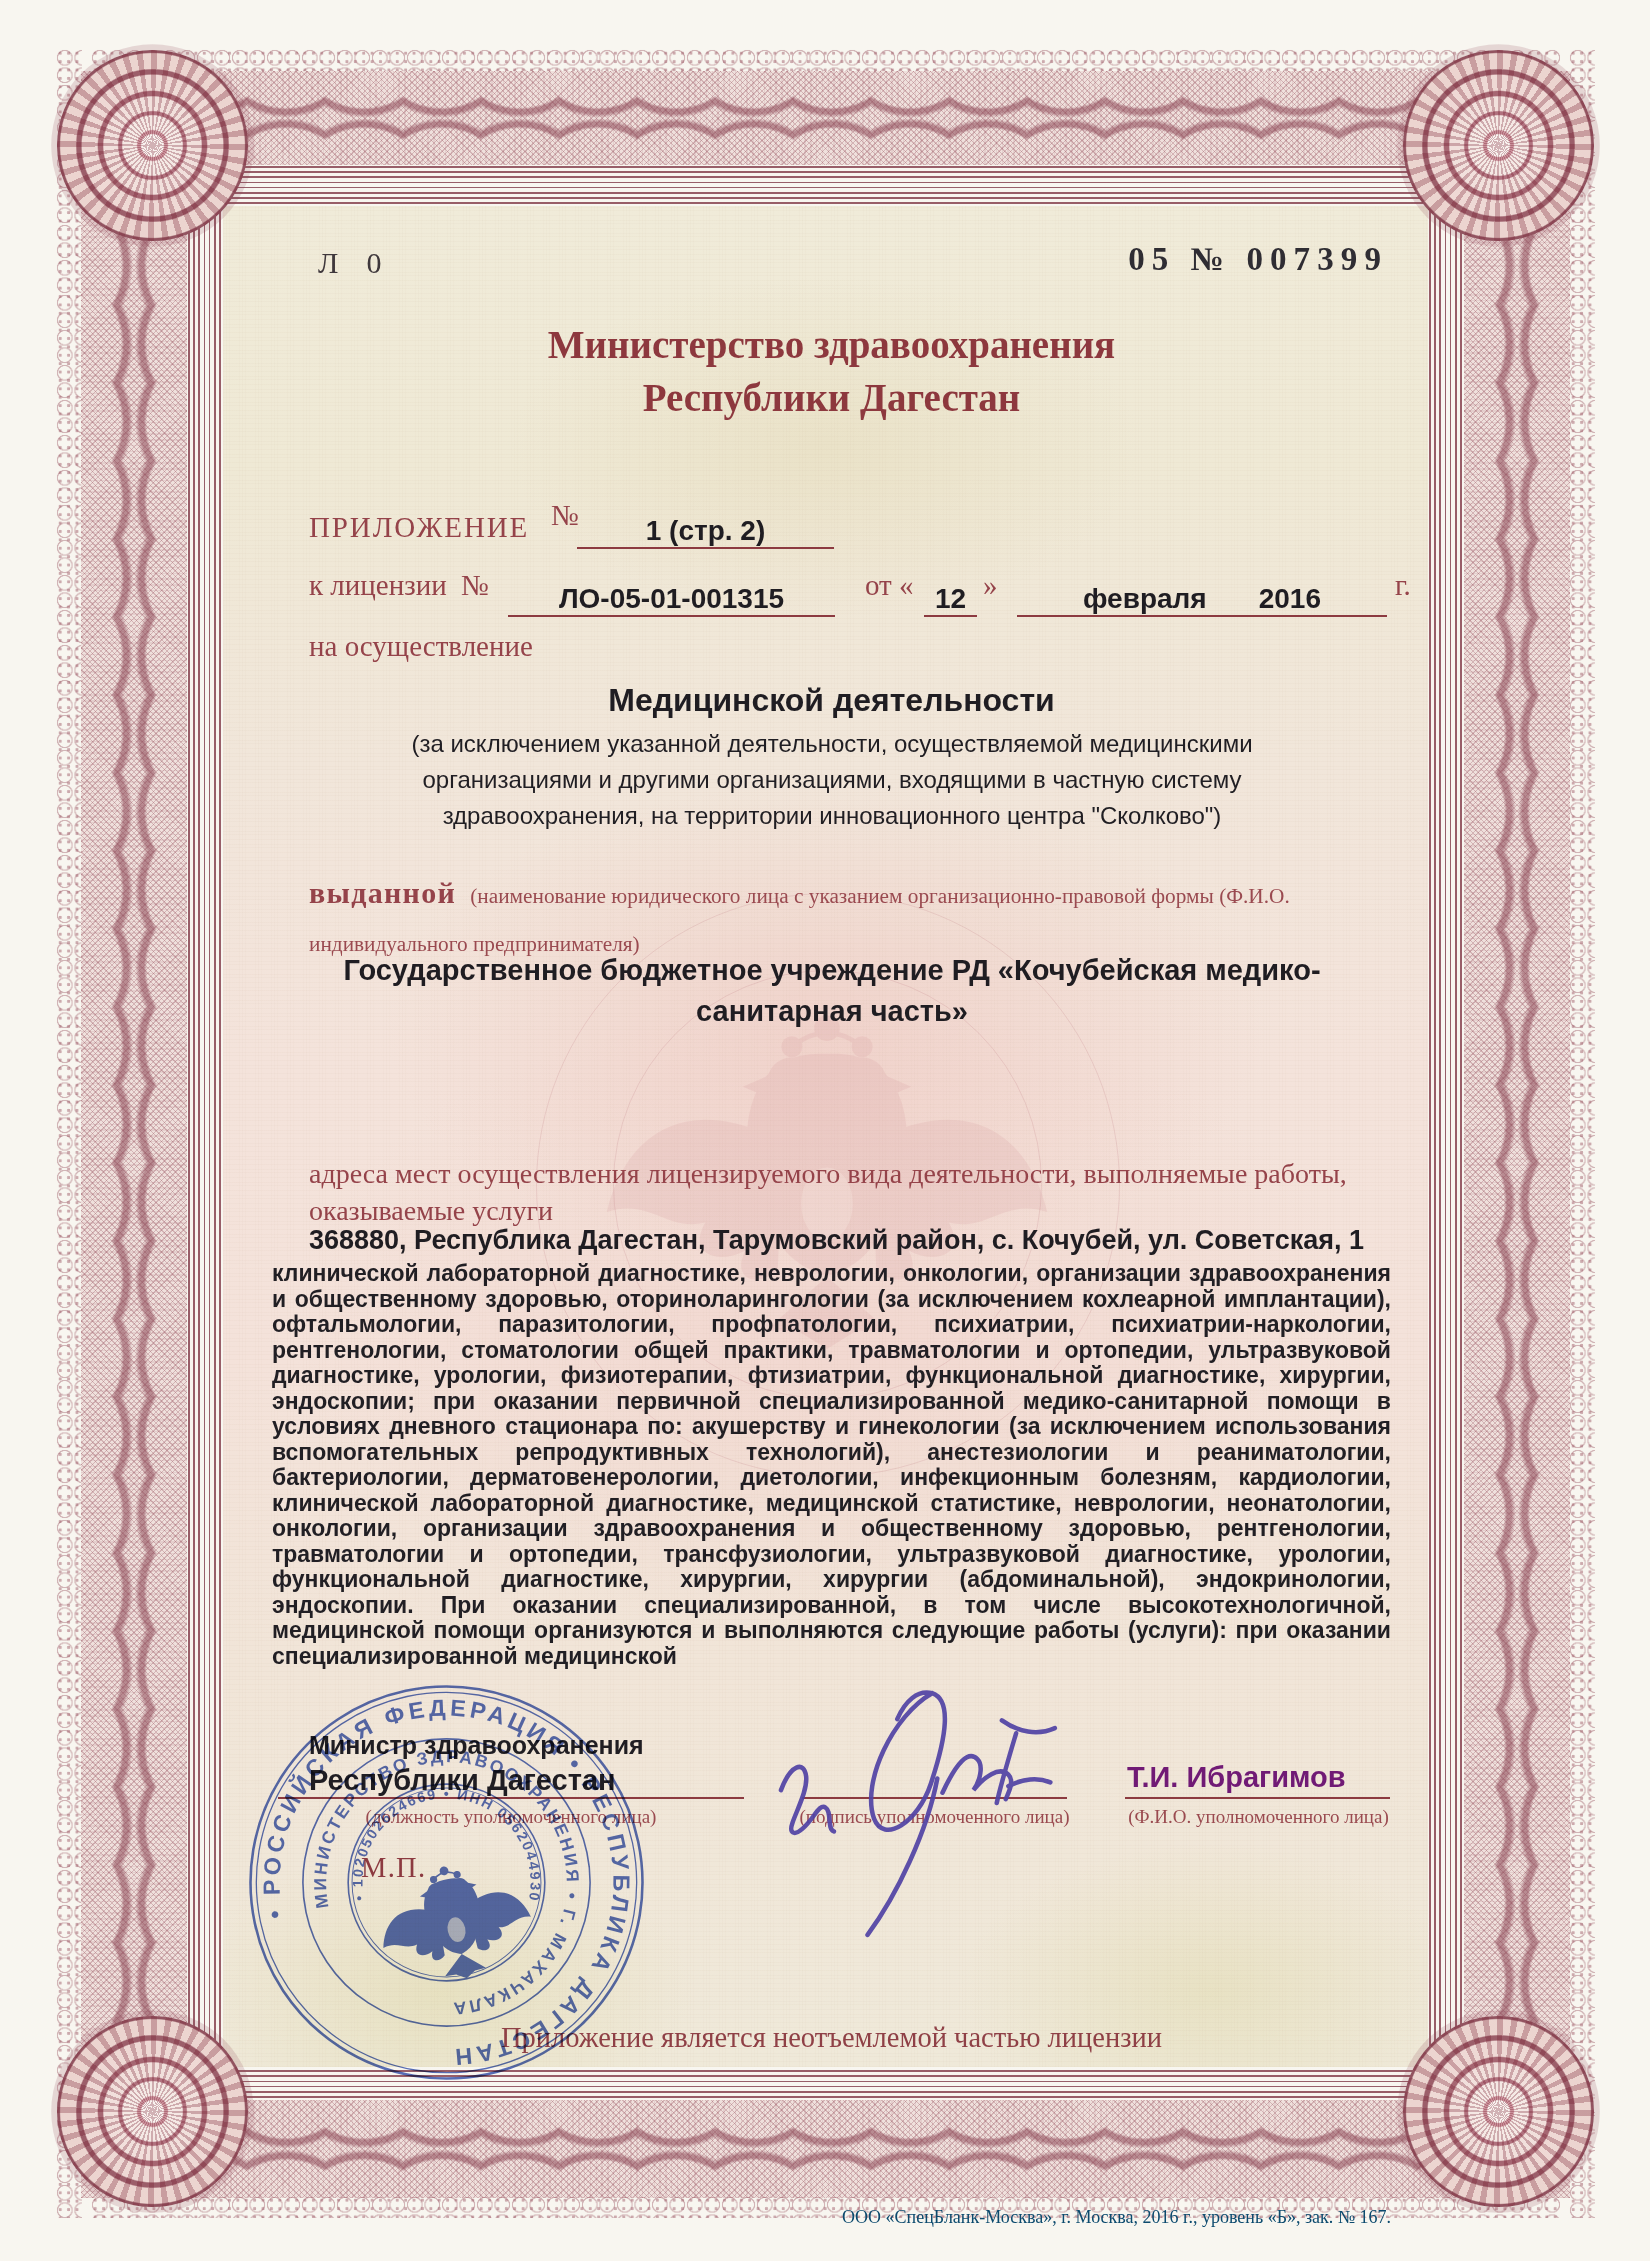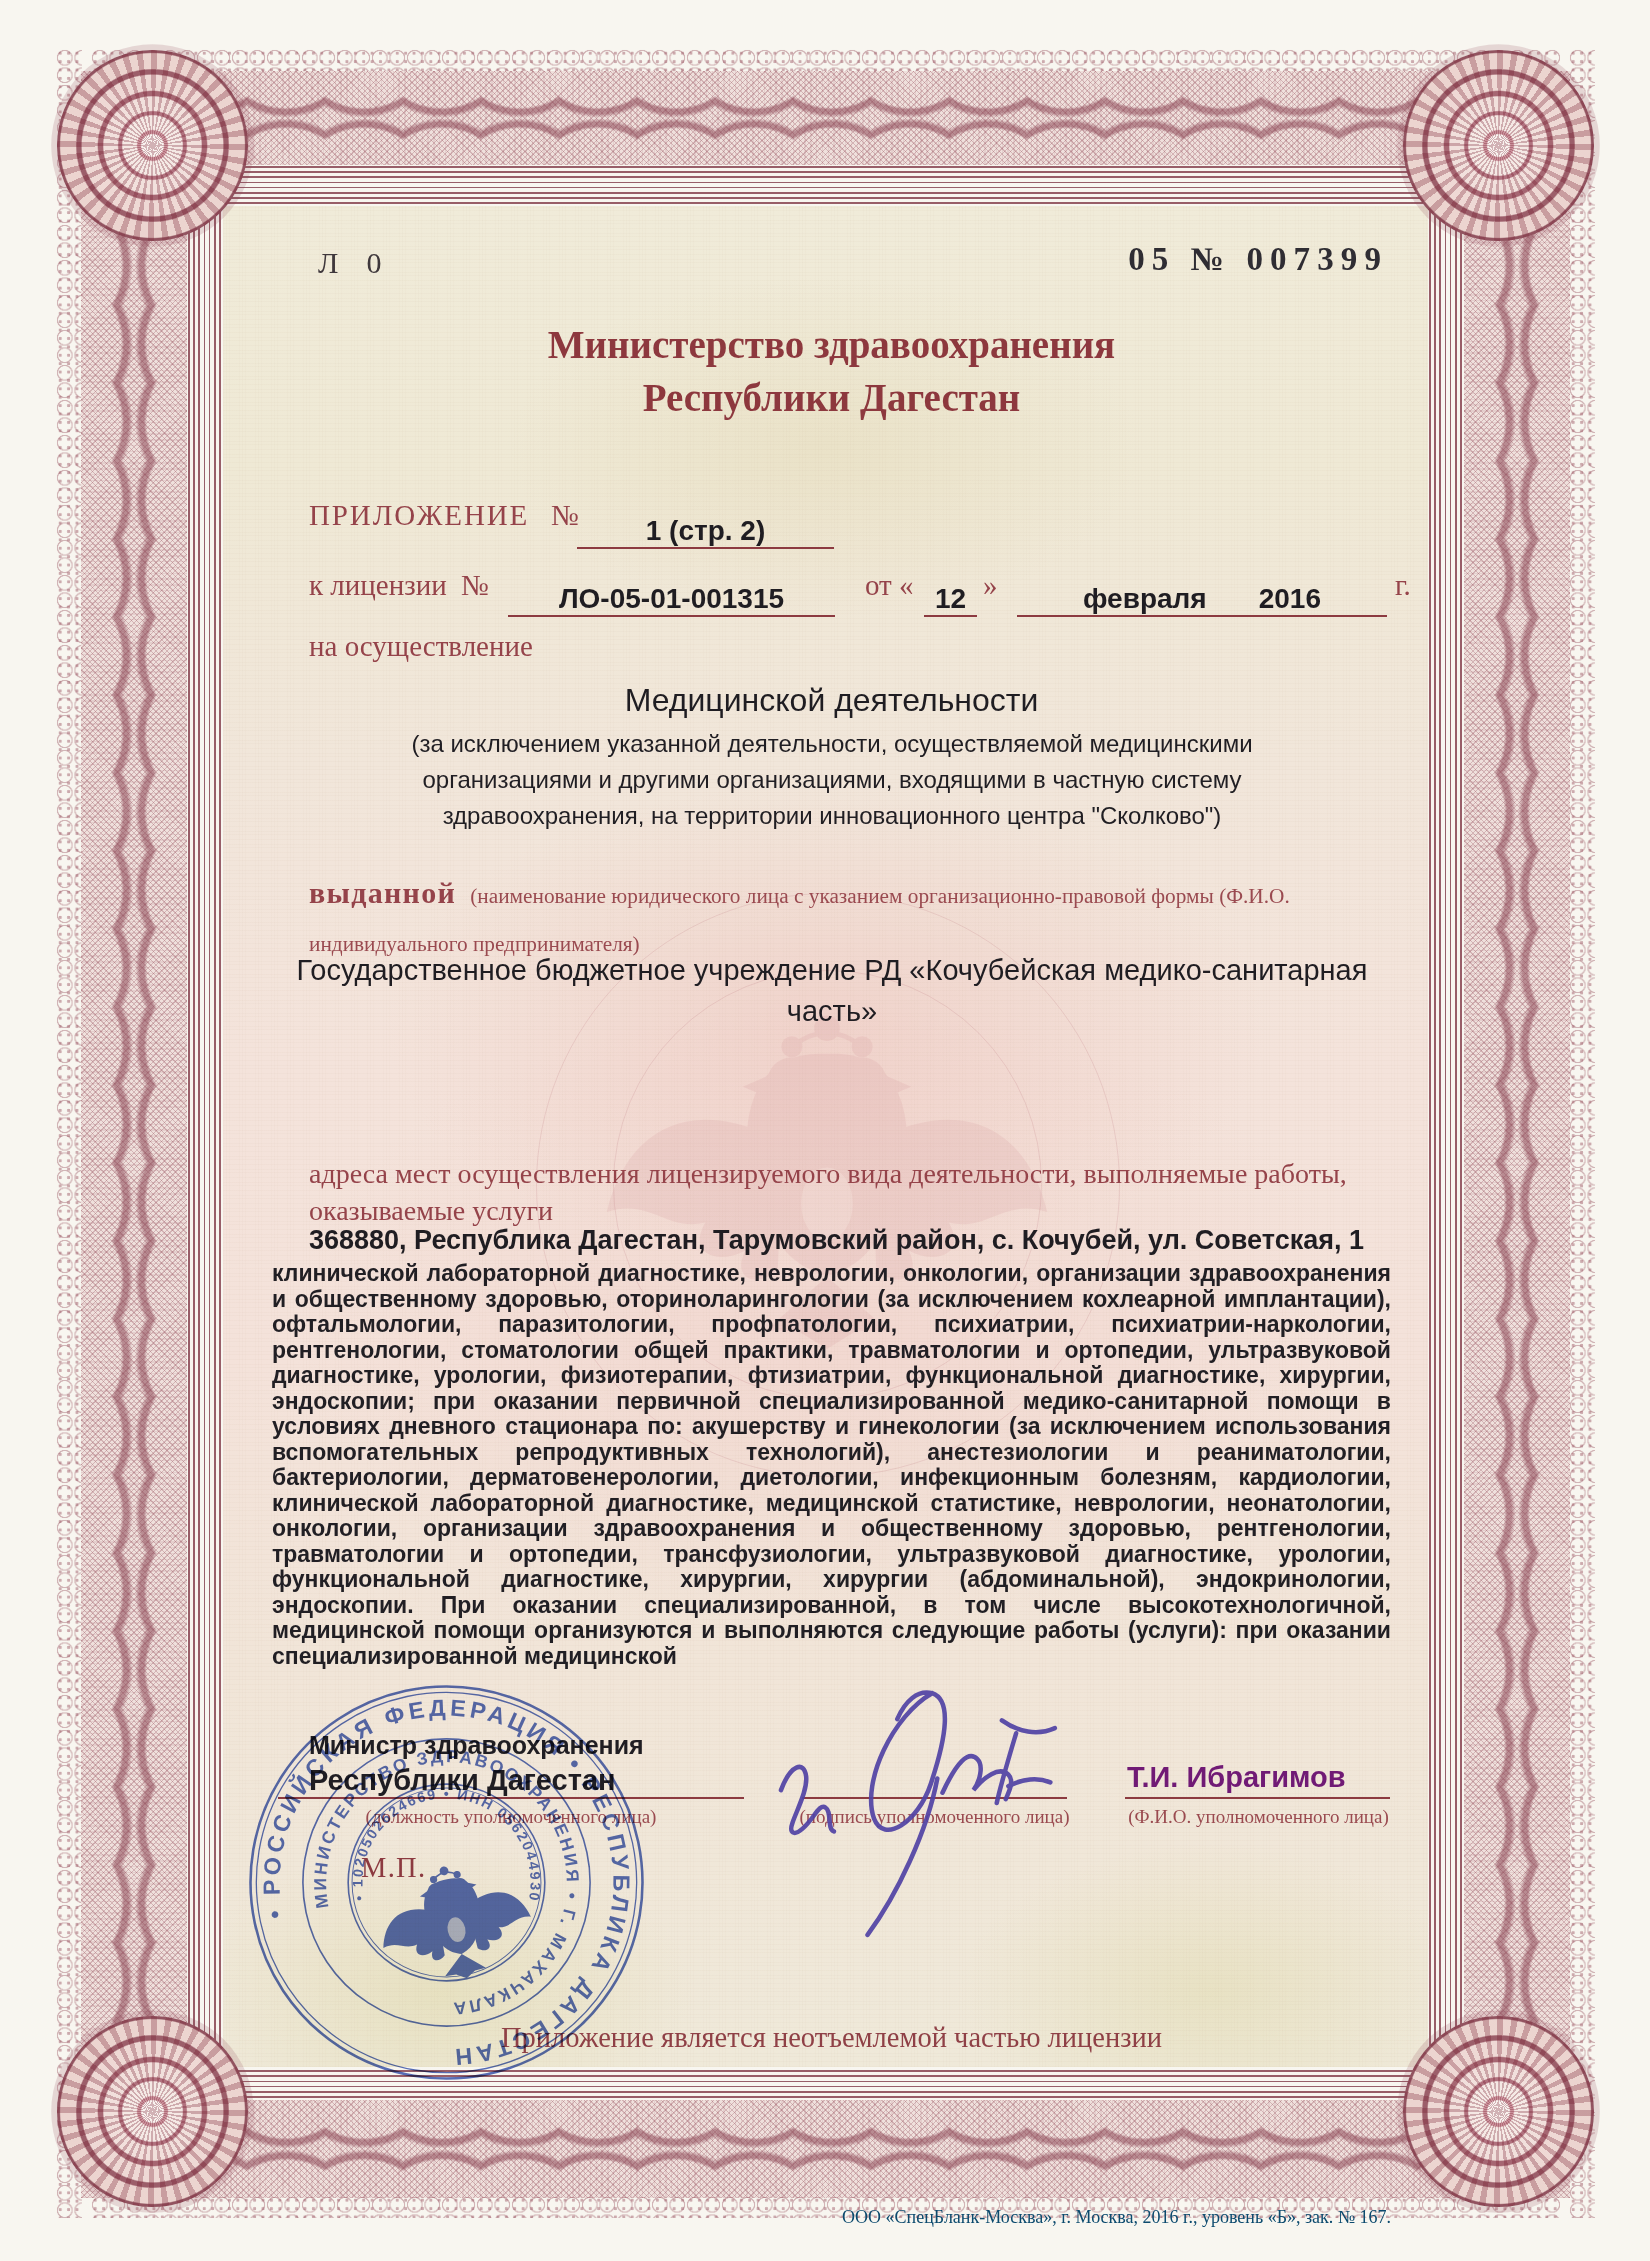--- a/index.html
+++ b/index.html
@@ -50,21 +50,21 @@
   .t{position:absolute;z-index:5;}
   .sans{font-family:"Liberation Sans",sans-serif;}
   .ink{color:#201e23;}
   .code{font-size:30px;letter-spacing:10.3px;color:#3f383c;}
   .number{font-size:33px;font-weight:700;letter-spacing:7.1px;color:#2f2d33;}
   .title{left:272px;width:1119px;text-align:center;font-weight:700;font-size:39px;line-height:53px;color:#8d383e;}
   .label{font-size:29px;color:#95434a;}
   .small-note{font-size:21.3px;color:#9a4a50;text-align:right;}
   .fline{position:absolute;z-index:5;border-bottom:2.6px solid #8c3a40;display:flex;align-items:flex-end;justify-content:center;
          font-family:"Liberation Sans",sans-serif;font-weight:700;color:#1f1d22;}
-  .bold-c{left:272px;width:1119px;text-align:center;font-weight:400;color:#1f1d22;}
+  .bold-c{left:272px;width:1119px;text-align:center;font-weight:700;color:#1f1d22;}
   .rule{position:absolute;z-index:5;height:0;border-bottom:2.3px solid #8c3a40;}
   .rule-label{position:absolute;z-index:5;text-align:center;font-size:19px;color:#9a4a50;}
   #works{left:272px;width:1119px;text-align:justify;font-weight:700;font-size:23px;line-height:25.5px;color:#211f24;
          font-family:"Liberation Sans",sans-serif;}
   
   #stamp{position:absolute;left:246px;top:1682px;z-index:7;transform:rotate(-12deg);opacity:.85;mix-blend-mode:multiply;}
   #signature{position:absolute;left:724px;top:1617px;z-index:7;opacity:.92;}
   #watermark-eagle{position:absolute;left:581px;top:925px;z-index:2;opacity:.13;}
 </style>
 </head>
@@ -115,21 +115,21 @@
   <div class="wm-ring" style="left:613px;top:970px;width:427px;height:427px"></div>
   <svg id="watermark-eagle" width="492" height="492" viewBox="-210 -110 420 340" style="color:#c97f88">
     <use href="#dheagle" fill="currentColor"></use>
   </svg>
 
   <div class="t code" style="left:318px;top:246px">Л 0</div>
   <div class="t number" style="right:263px;top:241px;text-align:right">05 № 007399</div>
   <div class="t title" style="top:318px">Министерство здравоохранения</div>
   <div class="t title" style="top:371px">Республики Дагестан</div>
 
-  <div class="t label" style="left:309px;top:499px;letter-spacing:1.9px">ПРИЛОЖЕНИЕ</div>
+  <div class="t label" style="left:309px;top:511px;letter-spacing:1.9px">ПРИЛОЖЕНИЕ</div>
   <div class="t label" style="left:551px;top:499px">№</div>
   <div class="fline" style="left:577px;top:499px;width:257px;height:48px;font-size:28px">1 (стр. 2)</div>
 
   <div class="t label" style="left:309px;top:569px">к лицензии</div>
   <div class="t label" style="left:461px;top:569px">№</div>
   <div class="fline" style="left:508px;top:567px;width:327px;height:48px;font-size:28px">ЛО-05-01-001315</div>
   <div class="t label" style="left:865px;top:569px">от «</div>
   <div class="fline" style="left:924px;top:567px;width:53px;height:48px;font-size:28px">12</div>
   <div class="t label" style="left:983px;top:569px">»</div>
   <div class="fline" style="left:1017px;top:567px;width:370px;height:48px;font-size:28px;gap:52px">

